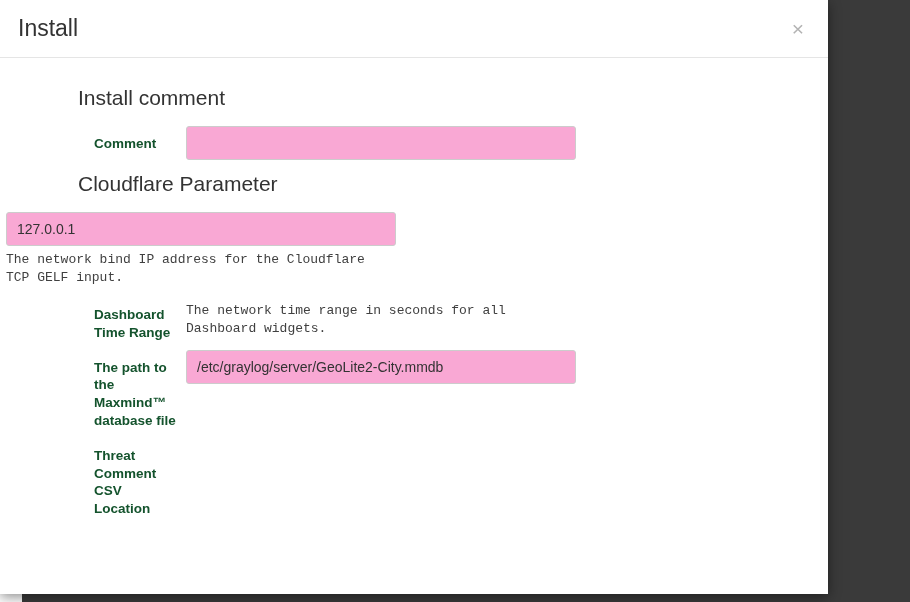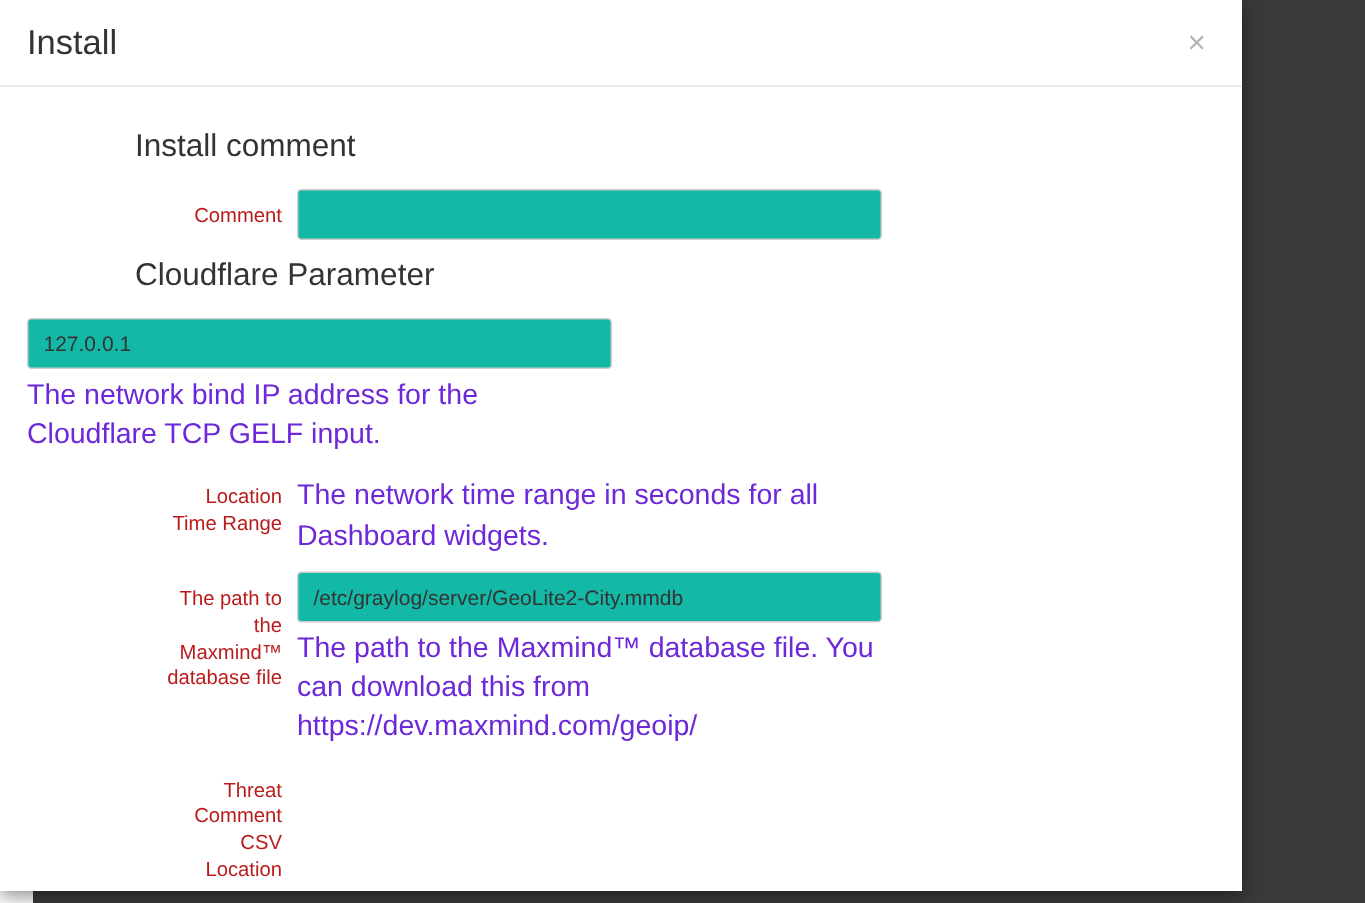--- a/index.html
+++ b/index.html
@@ -80,21 +80,21 @@
     color: #b3b3b3;
     line-height: 1;
     cursor: pointer;
     padding: 2px 6px;
     background: none;
     border: none;
     font-family: "Liberation Sans", sans-serif;
   }
 
   .modal-body {
-    padding: 18px 22px 0 18px;
+    padding: 18px 22px 0 6px;
     box-sizing: border-box;
     height: 536px;
     overflow: hidden;
   }
 
   .section-title {
     font-size: 21px;
     font-weight: normal;
     color: #333333;
     margin: 12px 0 16px 0;
@@ -104,52 +104,52 @@
 
   .form-row {
     display: flex;
     align-items: flex-start;
     margin-bottom: 8px;
   }
   .form-label {
     width: 180px;
     padding-left: 88px;
     box-sizing: border-box;
-    font-weight: normal;
+    font-weight: bold;
     font-size: 13.5px;
-    color: #b91c1c;
+    color: #14532d;
     line-height: 1.32;
     padding-top: 9px;
     padding-right: 10px;
-    text-align: right;
   }
   .form-control-wrap {
     flex: 0 0 390px;
     width: 390px;
   }
   .form-input {
     width: 390px;
     height: 34px;
     box-sizing: border-box;
     border: 1px solid #cccccc;
     border-radius: 3px;
     padding: 6px 10px;
     font-size: 14px;
     font-family: "Liberation Sans", sans-serif;
     color: #333333;
-    background: #14b8a6;
+    background: #f9a8d4;
     outline: none;
   }
   .help-text {
-    font-size: 19px;
-    color: #6d28d9;
+    font-size: 13px;
+    color: #404040;
     line-height: 1.38;
     margin-top: 5px;
     margin-bottom: 2px;
     max-width: 390px;
+    font-family: Liberation Mono, monospace;
   }
 </style>
 </head>
 <body>
 
 <div class="backdrop">
   <div class="backdrop-page"></div>
   <div class="backdrop-strip s1"></div>
   <div class="backdrop-strip s2"></div>
   <div class="backdrop-strip s3"></div>
@@ -178,31 +178,30 @@
     <h2 class="section-title">Cloudflare Parameter</h2>
 
     <div class="form-row">
       <div class="form-control-wrap">
         <input class="form-input" type="text" value="127.0.0.1" style="">
         <div class="help-text">The network bind IP address for the Cloudflare TCP GELF input.</div>
       </div>
     </div>
 
     <div class="form-row">
-      <div class="form-label">Location Time Range</div>
+      <div class="form-label">Dashboard Time Range</div>
       <div class="form-control-wrap">
         <div class="help-text">The network time range in seconds for all Dashboard widgets.</div>
       </div>
     </div>
 
     <div class="form-row">
       <div class="form-label">The path to the Maxmind™ database file</div>
       <div class="form-control-wrap">
         <input class="form-input" type="text" value="/etc/graylog/server/GeoLite2-City.mmdb" style="">
-        <div class="help-text">The path to the Maxmind™ database file. You can download this from https://dev.maxmind.com/geoip/</div>
       </div>
     </div>
 
     <div class="form-row">
       <div class="form-label">Threat Comment CSV Location</div>
       <div class="form-control-wrap">
       </div>
     </div>
 
   </div>

